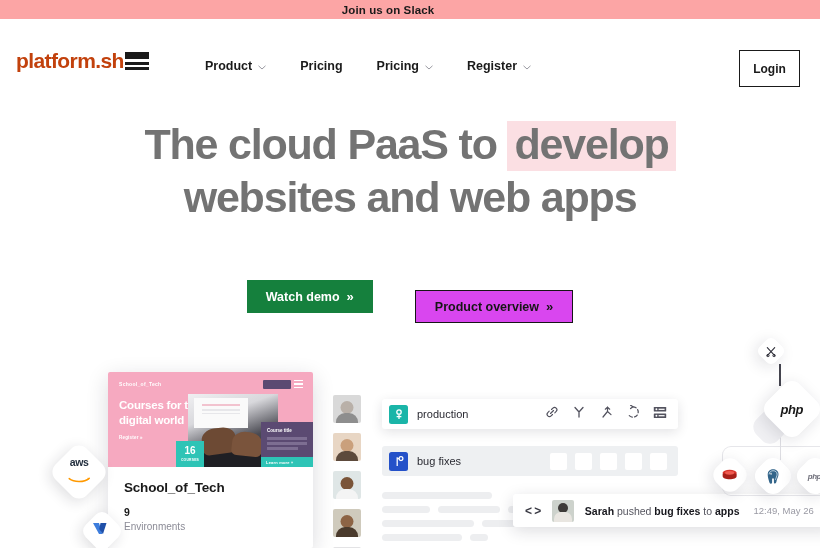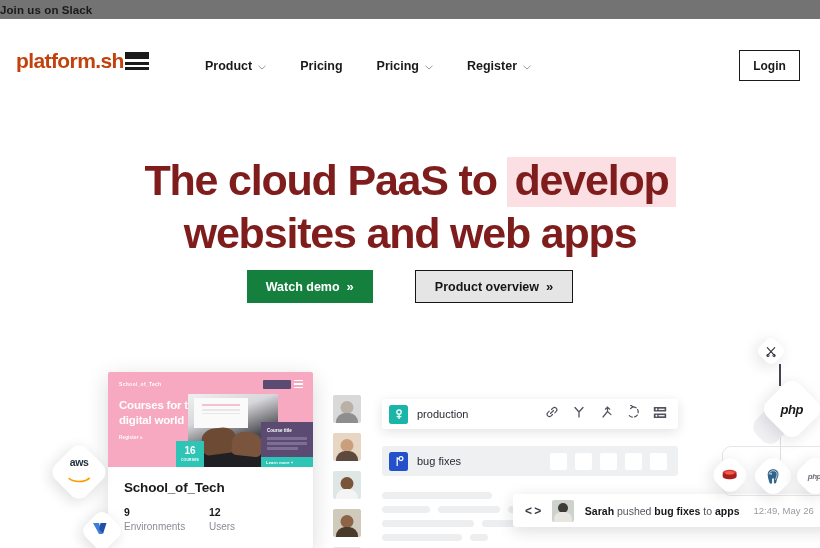--- a/index.html
+++ b/index.html
@@ -8,22 +8,22 @@
     overflow: hidden;
     background: #ffffff;
     font-family: "Liberation Sans", sans-serif;
     -webkit-font-smoothing: antialiased;
   }
   #page { position: relative; width: 820px; height: 548px; background:#fff; overflow:hidden; }
 
   
   .topbar {
     position:absolute; top:0; left:0; width:820px; height:19px;
-    background:#737373;
-    display:flex; align-items:center; justify-content:flex-start;
+    background:#fca5a5;
+    display:flex; align-items:center; justify-content:center;
     padding-right:44px;
   }
   .topbar-link {
     font-size:11.5px; font-weight:700; color:#1a1a1a; letter-spacing:.1px;
     text-decoration:none; cursor:pointer;
   }
 
   
   .header {
     position:absolute; top:19px; left:0; width:820px; height:62px;
@@ -46,49 +46,48 @@
     display:flex; align-items:center; gap:6px;
     font-size:12.5px; font-weight:700; color:#1a1a1a;
     margin-right:34px; cursor:pointer; white-space:nowrap;
   }
   .nav-item:last-child { margin-right:0; }
   .chev { width:8px; height:5px; position:relative; top:1px; }
   .chev svg { display:block; }
 
   .login-btn {
     position:absolute; right:20px; top:31px;
-    width:61px; height:31px;
+    width:61px; height:37px;
     border:1.4px solid #1a1a1a; background:#fff;
     display:flex; align-items:center; justify-content:center;
     font-size:12px; font-weight:700; color:#1a1a1a; cursor:pointer;
   }
 
   
   .hero { position:absolute; top:118px; left:0; width:820px; text-align:center; }
   .headline {
-    font-size:43px; font-weight:700; line-height:1.22; color:#7f1d1d;
+    font-size:43px; font-weight:700; line-height:1.22; color:#737373;
     letter-spacing:-1.2px;
-    margin-top:36px;
   }
   .hl-line { display:block; }
   .hl-mark {
     background:#fbdfe3; padding:2px 7px 5px 7px; display:inline-block;
     line-height:1.0;
   }
 
   .cta-row {
     position:absolute; top:270px; left:0; width:820px;
     display:flex; justify-content:center; align-items:center; gap:42px;
   }
   .btn {
     height:33px; display:flex; align-items:center; justify-content:center;
     font-size:12.5px; font-weight:700; cursor:pointer; white-space:nowrap;
   }
   .btn-dark { background:#15803d; color:#fff; padding:0 19px; }
-  .btn-outline { background:#e5e5e5; color:#161616; border:1.6px solid #161616; padding:0 19px; }
+  .btn-outline { background:#d946ef; color:#161616; border:1.6px solid #161616; padding:0 19px;margin-top:20px; }
   .btn .arrows { margin-left:7px; font-size:13px; line-height:1; }
 
   
   .stage { position:absolute; top:330px; left:0; width:820px; height:218px; }
 
   
   .proj-card {
     position:absolute; left:108px; top:42px; width:205px; height:176px;
     background:#fff; border-radius:2px;
     box-shadow:0 6px 22px rgba(25,25,45,.16);
@@ -347,24 +346,20 @@
         </div>
       </div>
 
       <div class="pc-body">
         <div class="pc-name">School_of_Tech</div>
         <div class="pc-stats">
           <div class="pc-stat">
             <div class="v">9</div>
             <div class="k">Environments</div>
           </div>
-          <div class="pc-stat">
-            <div class="v">12</div>
-            <div class="k">Users</div>
-          </div>
         </div>
       </div>
     </div>
 
     <div class="aws-badge">
       <div class="aws-inner">
         <div class="t">aws</div>
         <div class="s">
           <svg width="22" height="6" viewBox="0 0 22 6">
             <path d="M1 1.5 C6 5.4, 16 5.4, 21 1.2" fill="none" stroke="#ff9900" stroke-width="1.6" stroke-linecap="round"></path>

